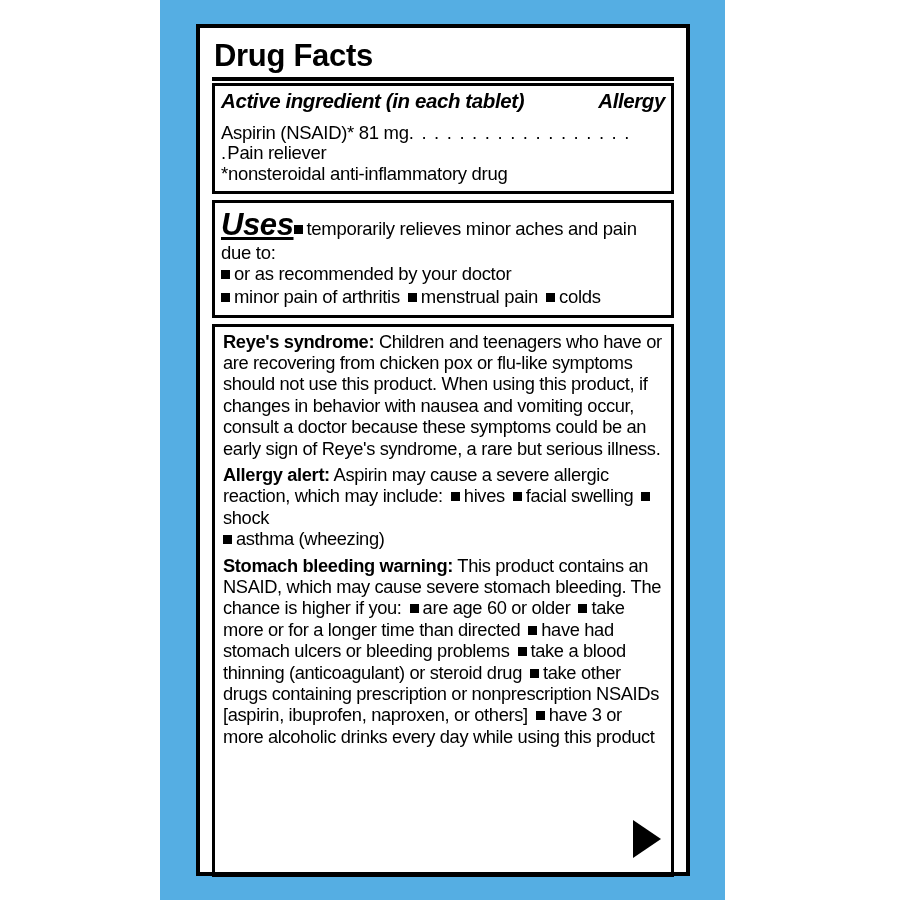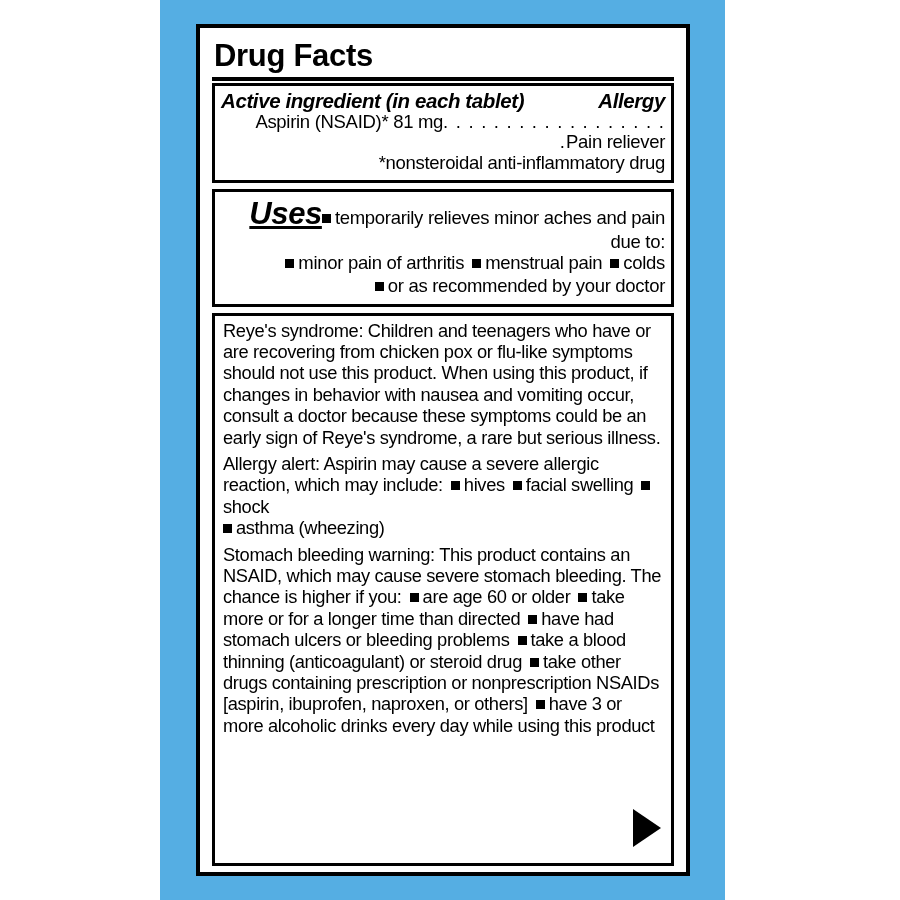--- a/index.html
+++ b/index.html
@@ -66,21 +66,20 @@
     height: 4px;
     background: #000;
     margin: 0 2px 2px 2px;
   }
 
   .section {
     border: 3px solid #000;
     box-sizing: border-box;
     margin: 0 2px 6px 2px;
     padding: 4px 6px 6px 6px;
-    text-align: right;
   }
 
   .hdr-row {
     display: flex;
     justify-content: space-between;
     align-items: baseline;
     font-weight: bold;
     font-size: 20.5px;
     font-style: italic;
     letter-spacing: -0.4px;
@@ -88,21 +87,21 @@
   }
   .hdr-row .left { white-space: nowrap; }
   .hdr-row .right { white-space: nowrap; padding-left: 6px; }
 
   .txt {
     font-size: 18.5px;
     line-height: 1.12;
     letter-spacing: -0.3px;
     color: #000;
   }
-  .txt.tight { margin-top: 0; }
+  .txt.tight { margin-top: 11px; }
 
   .dots {
     letter-spacing: 1.2px;
   }
 
   .uses-head {
     font-size: 31px;
     font-weight: bold;
     font-style: italic;
     letter-spacing: -0.4px;
@@ -135,21 +134,21 @@
     margin-bottom: 1px;
   }
 
   .para {
     font-size: 18.3px;
     line-height: 1.17;
     letter-spacing: -0.35px;
     margin-bottom: 5px;
     text-align: left;
   }
-  .para b { font-weight: normal; }
+  .para b { font-weight: bold; }
 
   .warn-section {
     border: 3px solid #000;
     box-sizing: border-box;
     margin: 0 2px 0 2px;
     padding: 4px 8px 4px 8px;
     position: relative;
     height: 553px;
     overflow: hidden;
   }
@@ -187,24 +186,24 @@
           <span>Aspirin (NSAID)*  81 mg</span><span class="dots">. . . . . . . . . . . . . . . . . . .</span><span>Pain reliever</span>
         </div>
         <div class="txt">*nonsteroidal anti-inflammatory drug</div>
       </div>
 
       <div class="section">
         <div>
           <span class="uses-head">Uses</span><span class="sq"></span><span class="txt">temporarily relieves minor aches and pain due to:</span>
         </div>
         <div class="bullets-line">
+          <span class="sq lead"></span><span>or as recommended by your doctor</span>
+        </div>
+        <div class="bullets-line">
           <span class="sq lead"></span><span>minor pain of arthritis</span><span class="sq sp"></span><span>menstrual pain</span><span class="sq sp"></span><span>colds</span>
-        </div>
-        <div class="bullets-line">
-          <span class="sq lead"></span><span>or as recommended by your doctor</span>
         </div>
       </div>
 
       <div class="warn-section">
 
         <div class="para">
           <b>Reye's syndrome:</b><span> Children and teenagers who have or are recovering from chicken pox or flu-like symptoms should not use this product. When using this product, if changes in behavior with nausea and vomiting occur, consult a doctor because these symptoms could be an early sign of Reye's syndrome, a rare but serious illness.</span>
         </div>
 
         <div class="para">

